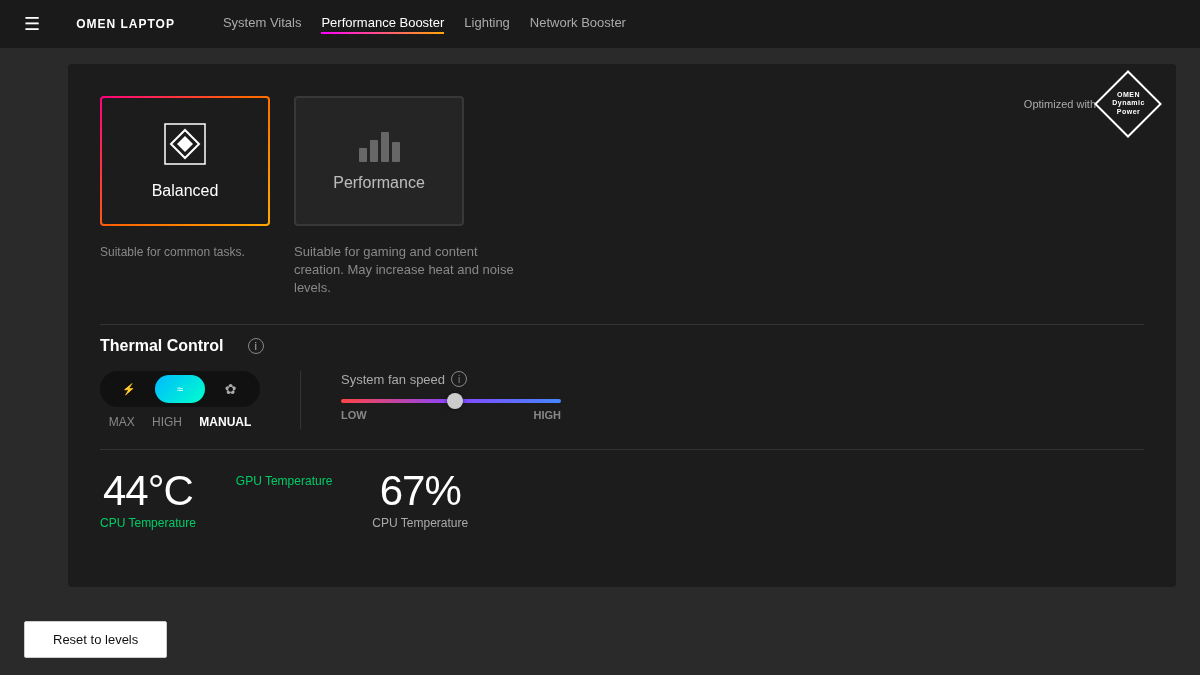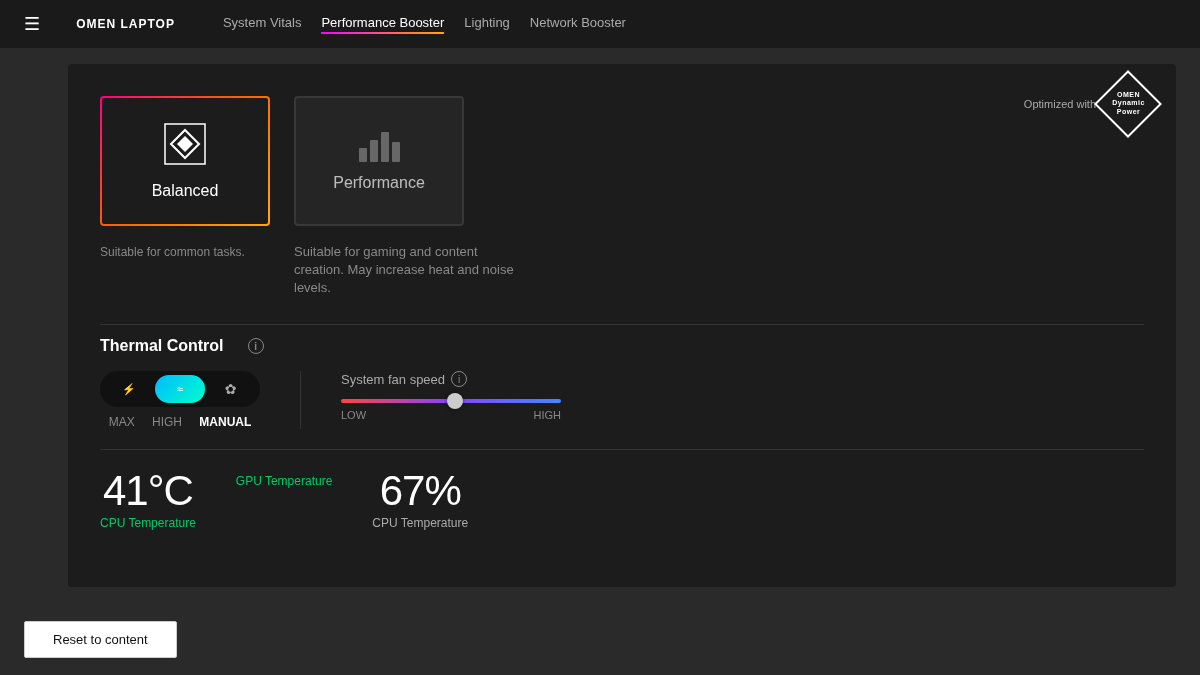--- a/index.html
+++ b/index.html
@@ -261,20 +261,21 @@
       font-size: 13px;
       display: flex;
       align-items: center;
       gap: 6px;
       margin-bottom: 12px;
     }
 
     .fan-slider-container {
       position: relative;
       width: 220px;
+      font-weight: bold;
     }
     .fan-slider-track {
       width: 100%;
       height: 4px;
       border-radius: 2px;
       background: linear-gradient(to right, #ff4444, #8844ff, #4488ff);
       position: relative;
     }
     .fan-slider-thumb {
       position: absolute;
@@ -458,30 +459,30 @@
           </div>
         </div>
       </div>
     </div>
 
     <hr class="section-divider" style="margin-top:20px;">
 
 
     <div class="temp-row">
       <div class="temp-item">
-        <span class="temp-value slim">41°C</span>
+        <span class="temp-value slim">44°C</span>
         <span class="temp-sublabel green">CPU Temperature</span>
       </div>
       <div class="temp-item">
         <span class="temp-sublabel green">GPU Temperature</span>
       </div>
       <div class="temp-item">
         <span class="temp-value slim">67%</span>
         <span class="temp-sublabel white">CPU Temperature</span>
       </div>
     </div>
 
   </div>
 </div>
 
 <div class="footer-bar">
-  <button class="reset-btn">Reset to content</button>
+  <button class="reset-btn">Reset to levels</button>
 </div>
 
 </body></html>

